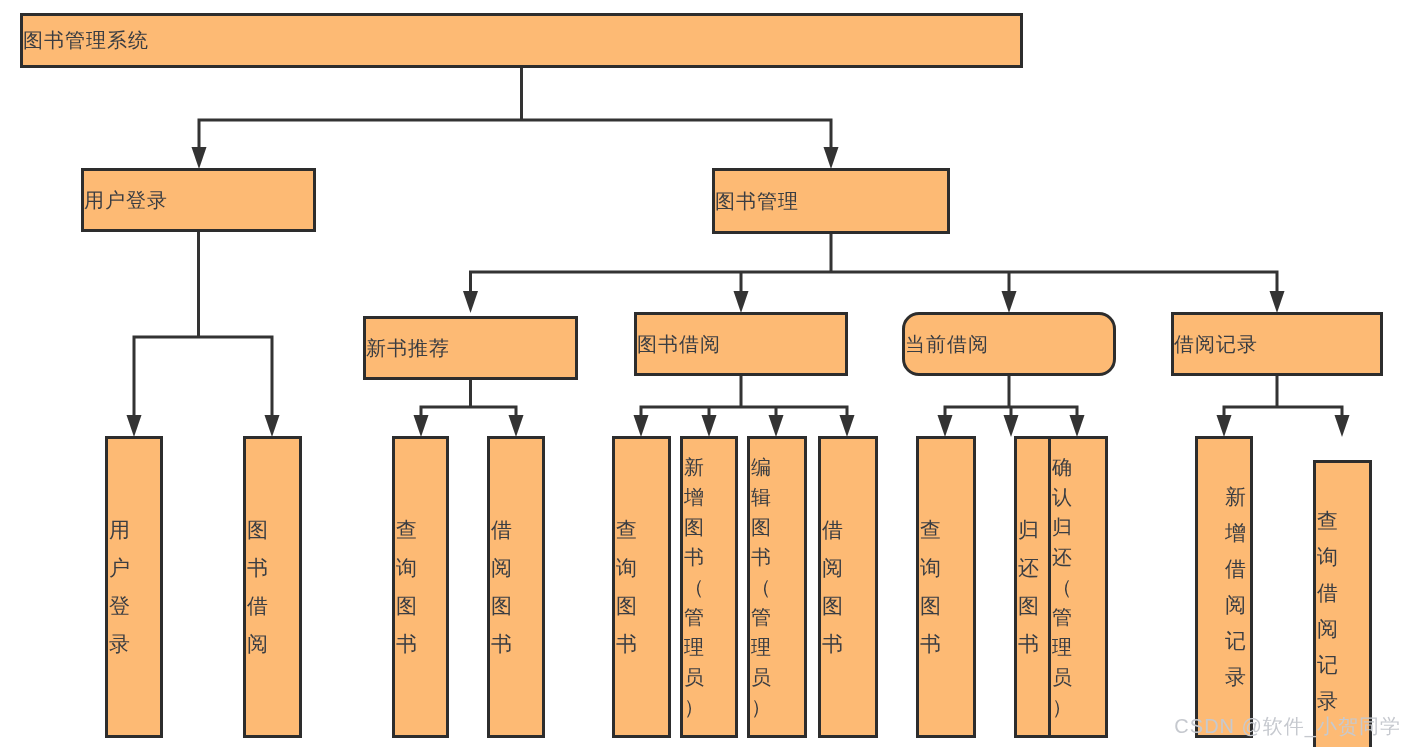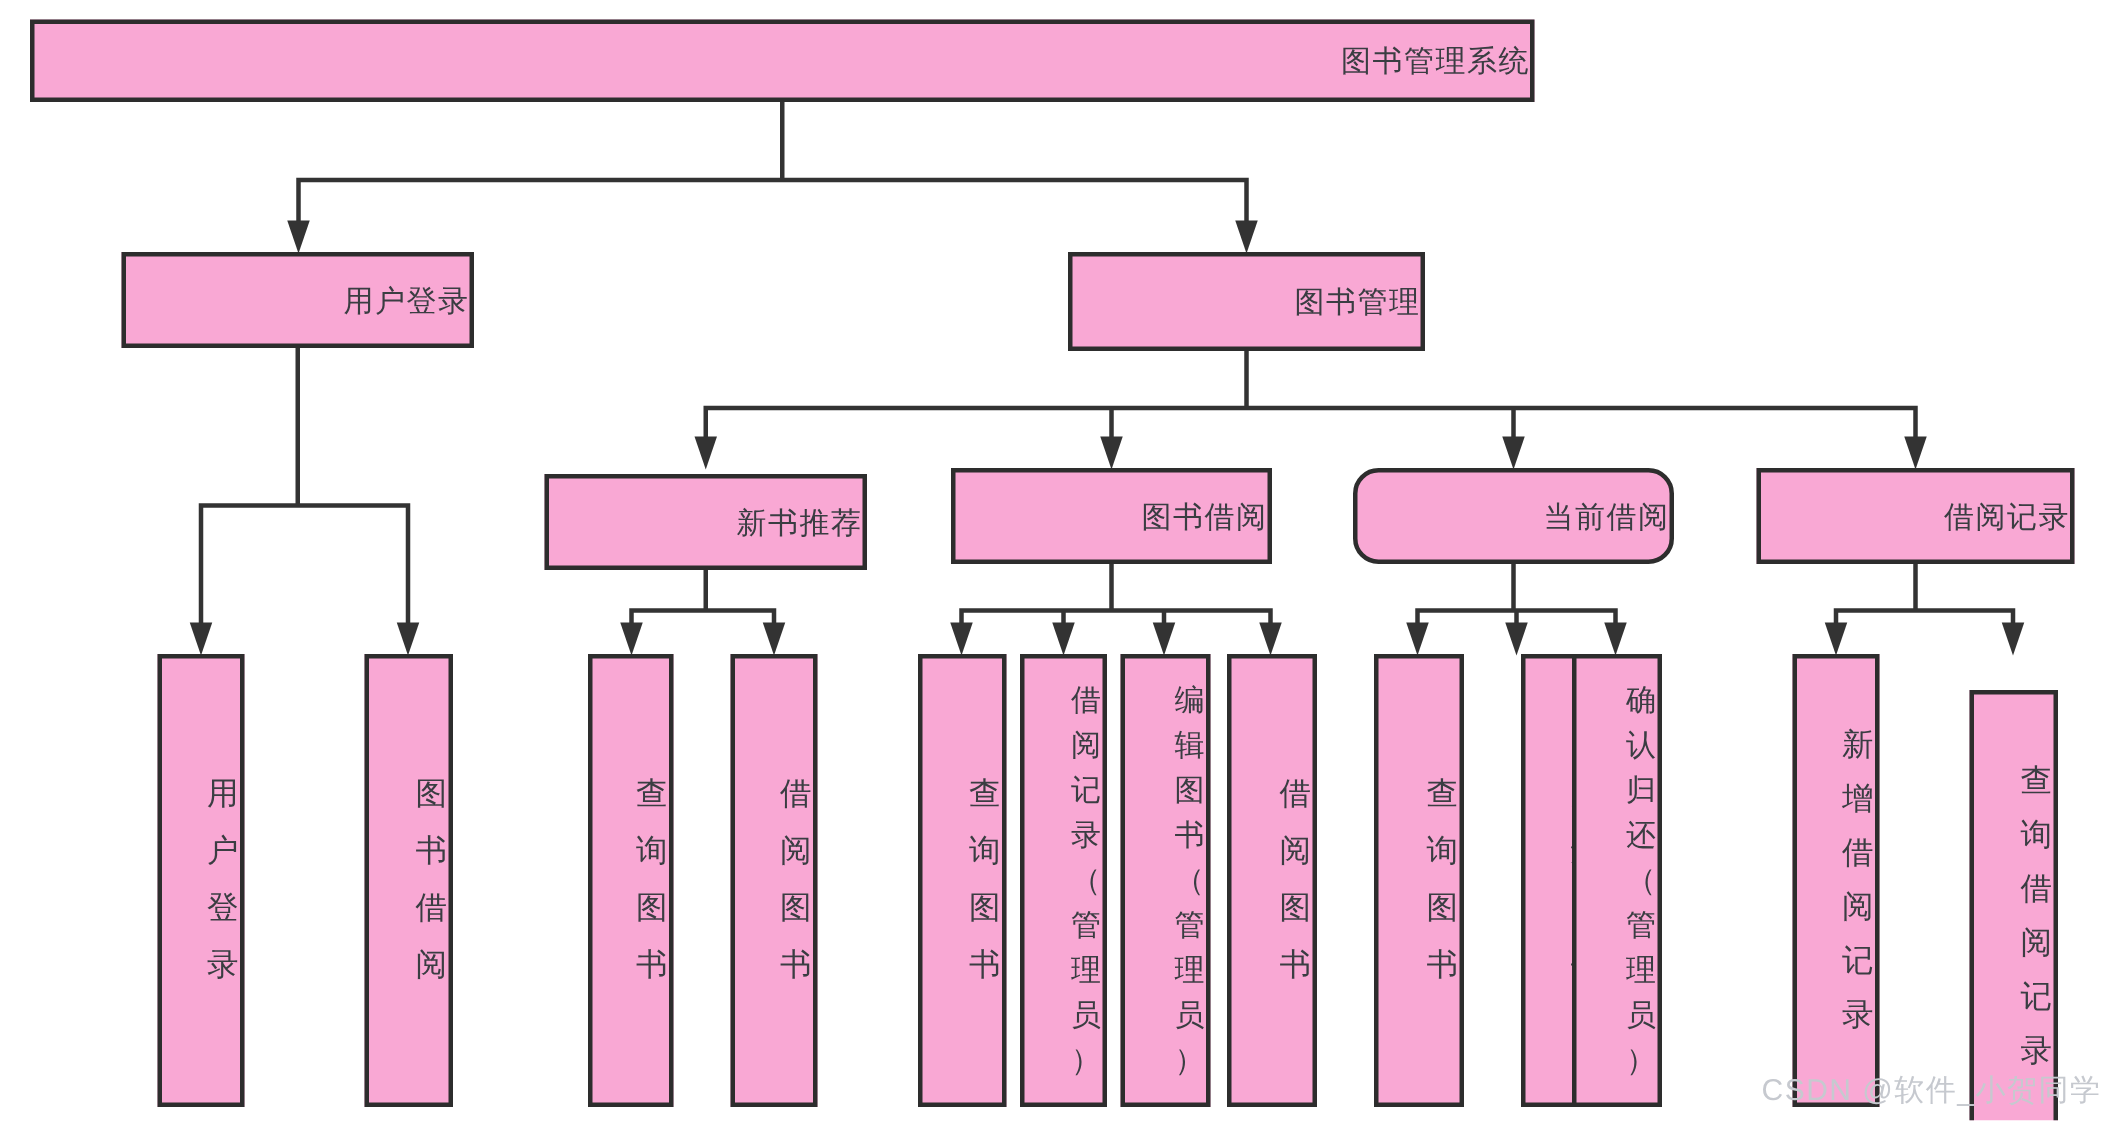--- a/index.html
+++ b/index.html
@@ -17,25 +17,25 @@
   }
   .connectors {
     position: absolute;
     left: 0; top: 0;
     width: 1405px; height: 747px;
     z-index: 1;
   }
   .node {
     position: absolute;
     box-sizing: border-box;
-    background: #f9a8d4;
+    background: #fdba74;
     border: 3px solid #2d2d2d;
     display: flex;
     align-items: center;
-    justify-content: flex-end;
+    justify-content: flex-start;
     z-index: 2;
     color: #3a3d42;
   }
   .hbox { font-size: 20px; letter-spacing: 1px; }
   .vbox { font-size: 21px; }
   .vbox .vtext {
     width: 1.1em;
     word-break: break-all;
     overflow-wrap: anywhere;
     text-align: center;
@@ -138,40 +138,40 @@
     <span class="vtext">查询图书</span>
   </div>
   <div class="node vbox" style="left:487px; top:436px; width:58px; height:302px;">
     <span class="vtext">借阅图书</span>
   </div>
 
   <div class="node vbox" style="left:612px; top:436px; width:59px; height:302px;">
     <span class="vtext">查询图书</span>
   </div>
   <div class="node vbox dense" style="left:680px; top:436px; width:58px; height:302px;">
-    <span class="vtext">借阅记录（管理员）</span>
+    <span class="vtext">新增图书（管理员）</span>
   </div>
   <div class="node vbox dense" style="left:747px; top:436px; width:60px; height:302px;">
     <span class="vtext">编辑图书（管理员）</span>
   </div>
   <div class="node vbox" style="left:818px; top:436px; width:60px; height:302px;">
     <span class="vtext">借阅图书</span>
   </div>
 
   <div class="node vbox" style="left:916px; top:436px; width:60px; height:302px;">
     <span class="vtext">查询图书</span>
   </div>
   <div class="node vbox" style="left:982px; top:436px; width:58px; height:302px;margin-left:32px;">
     <span class="vtext">归还图书</span>
   </div>
   <div class="node vbox dense" style="left:1048px; top:436px; width:60px; height:302px;">
     <span class="vtext">确认归还（管理员）</span>
   </div>
 
-  <div class="node vbox mid" style="left:1195px; top:436px; width:58px; height:302px;">
+  <div class="node vbox mid" style="left:1195px; top:436px; width:58px; height:302px;padding-left:26px;">
     <span class="vtext">新增借阅记录</span>
   </div>
   <div class="node vbox mid" style="left:1313px; top:436px; width:59px; height:302px;margin-top:24px;">
     <span class="vtext">查询借阅记录</span>
   </div>
 
   <div class="watermark">CSDN @软件_小贺同学</div>
 
 </div>
 

